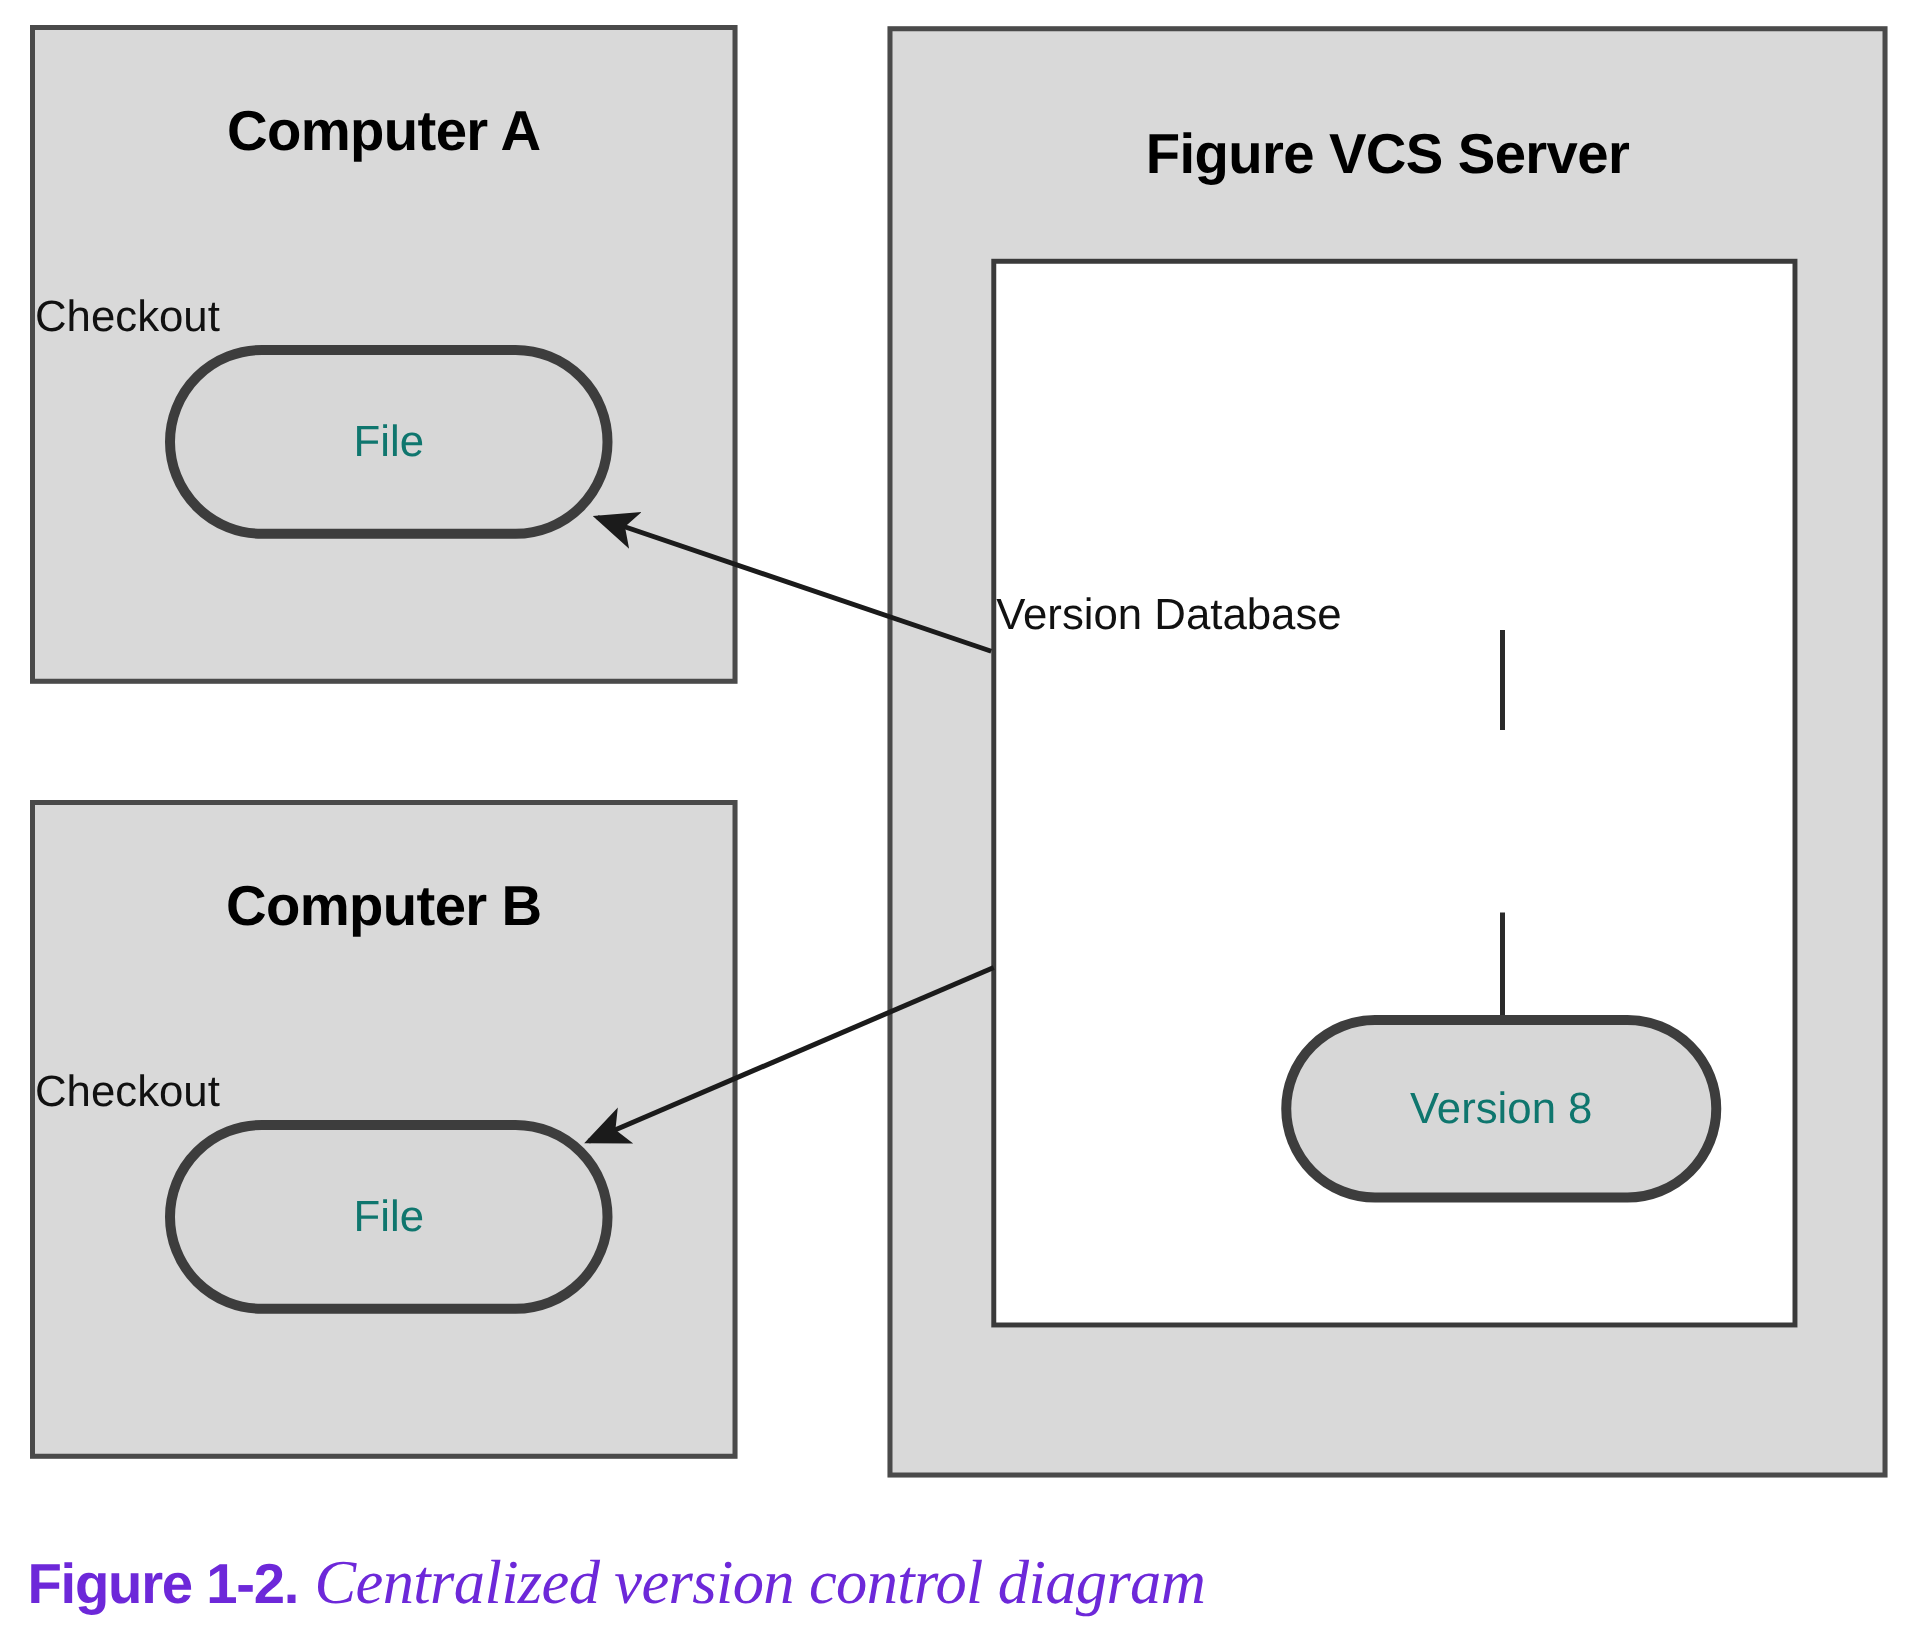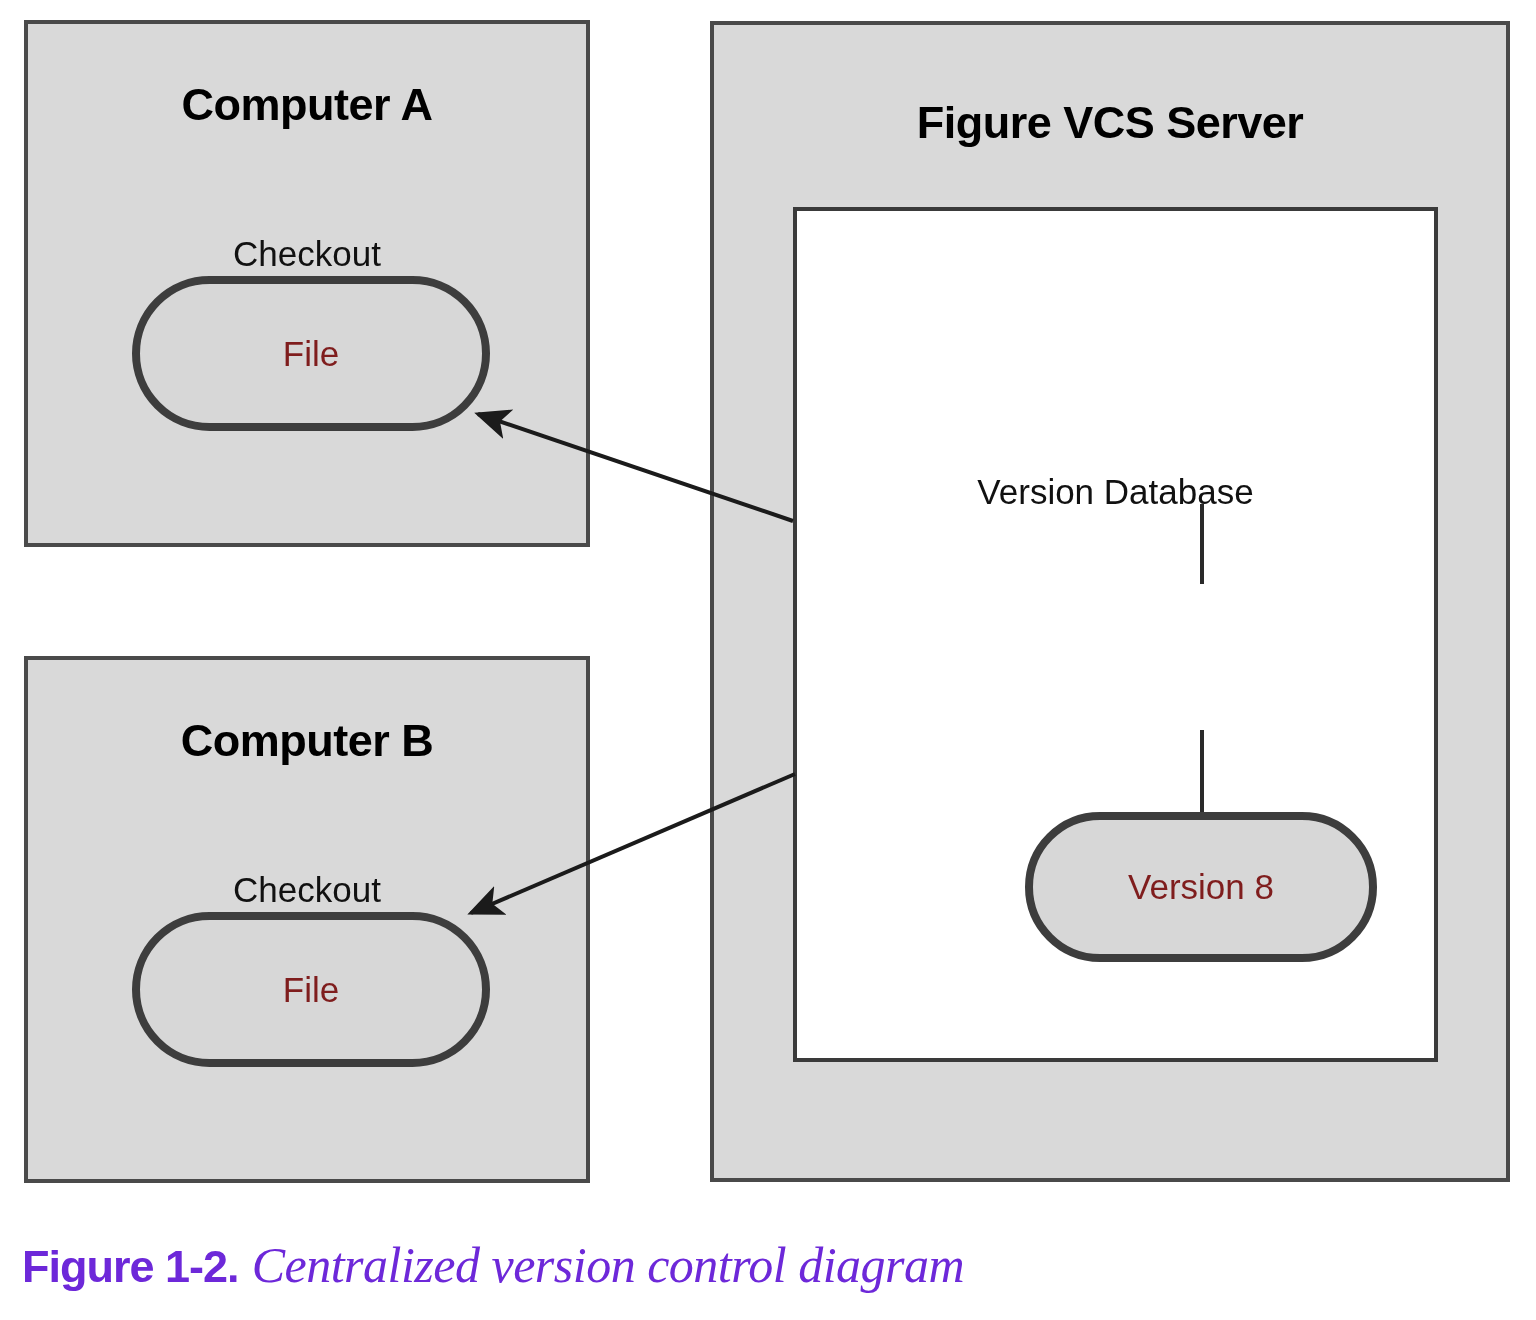--- a/index.html
+++ b/index.html
@@ -24,21 +24,21 @@
   }
 
   
   .panel {
     position: absolute;
     background: #d9d9d9;
     border: 4px solid #4a4a4a;
     box-sizing: border-box;
   }
   #computer-a-panel { left: 24px;  top: 20px;  width: 566px;  height: 527px; }
-  #computer-b-panel { left: 24px;  top: 656px; width: 566px;  height: 527px; }
+  #computer-b-panel { left: 24px;  top: 640px; width: 566px;  height: 527px; }
   #central-server-panel { left: 710px; top: 21px; width: 800px; height: 1161px; }
 
   
   #version-database-box {
     position: absolute;
     left: 793px;
     top: 207px;
     width: 645px;
     height: 855px;
     background: #ffffff;
@@ -58,40 +58,40 @@
     white-space: nowrap;
   }
   #computer-a-title { top: 55px; }
   #computer-b-title { top: 55px; }
   #central-server-title { top: 72px; font-size: 45px; }
 
   
   .sub-label {
     position: absolute;
     width: 100%;
-    text-align: center;
+    text-align: left;
     font-size: 35px;
     color: #111111;
     white-space: nowrap;
   }
   #checkout-label-a { top: 210px; }
   #checkout-label-b { top: 210px; }
   #version-database-label { top: 261px; }
 
   
   .pill {
     position: absolute;
     background: #d7d7d7;
     border: 8px solid #3d3d3d;
     box-sizing: border-box;
     display: flex;
     align-items: center;
     justify-content: center;
     font-size: 35px;
-    color: #7f1d1d;
+    color: #0f766e;
     white-space: nowrap;
     text-align: right;
   }
   .pill-file {
     left: 104px;
     top: 252px;
     width: 358px;
     height: 155px;
     border-radius: 78px;
   }

